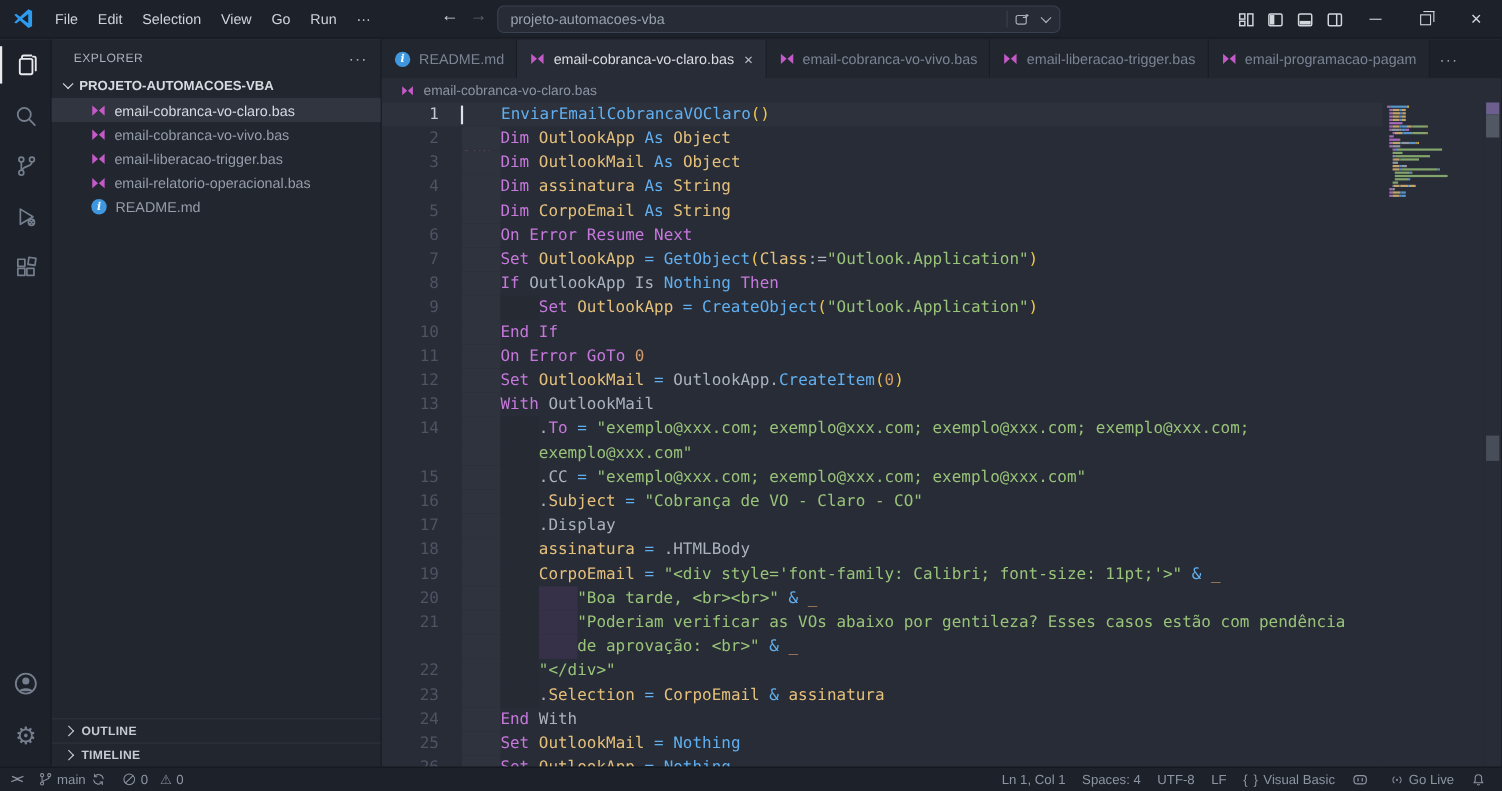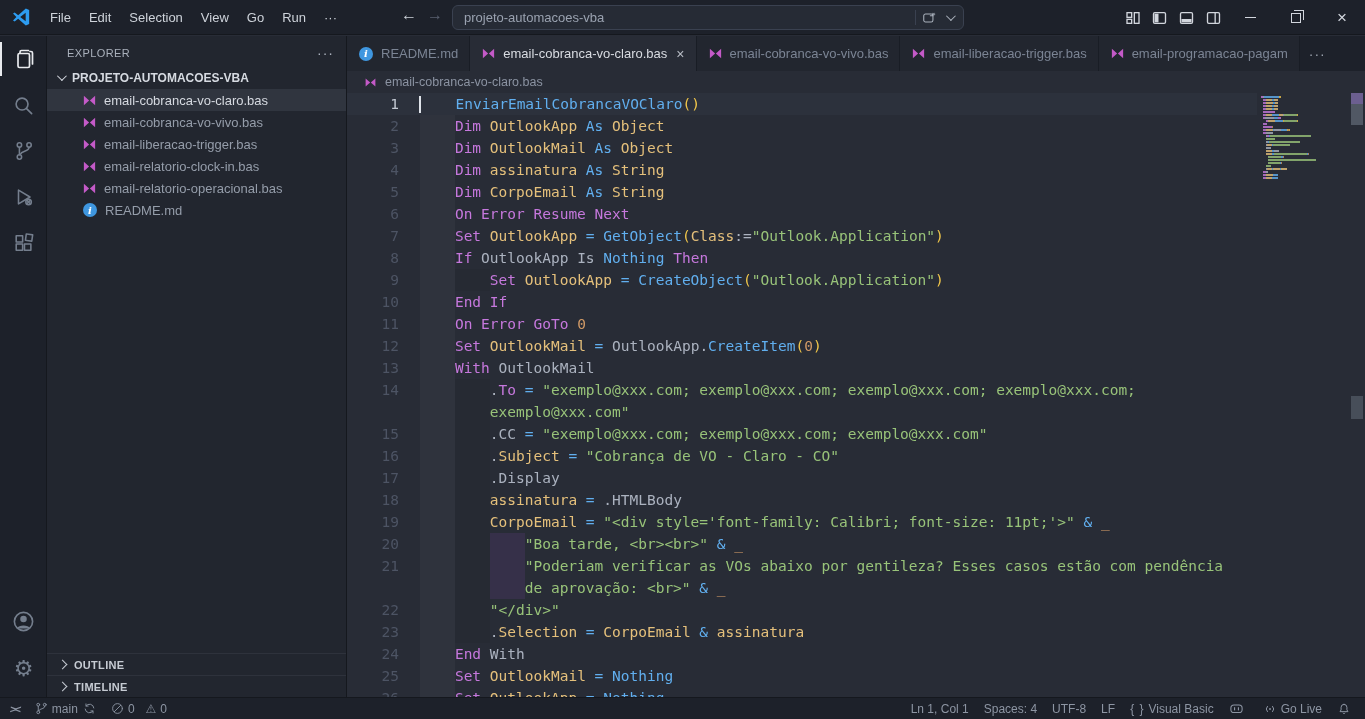--- a/index.html
+++ b/index.html
@@ -274,29 +274,20 @@
             </span>
             <span class="fname">email-liberacao-trigger.bas</span>
           </div>
           <div class="file-row">
             <span class="ic">
               <svg width="15" height="15" viewBox="0 0 16 16">
                 <polygon points="2,3 7.6,8 2,13" fill="#c45ac8"></polygon>
                 <polygon points="14,3 8.4,8 14,13" fill="#c45ac8"></polygon>
               </svg>
             </span>
-            <span class="fname">email-relatorio-clock-in.bas</span>
-          </div>
-          <div class="file-row">
-            <span class="ic">
-              <svg width="15" height="15" viewBox="0 0 16 16">
-                <polygon points="2,3 7.6,8 2,13" fill="#c45ac8"></polygon>
-                <polygon points="14,3 8.4,8 14,13" fill="#c45ac8"></polygon>
-              </svg>
-            </span>
             <span class="fname">email-relatorio-operacional.bas</span>
           </div>
           <div class="file-row">
             <span class="infoicon">
               <span class="dot">i</span>
             </span>
             <span class="fname">README.md</span>
           </div>
         </div>
       <div class="sb-bottom">

